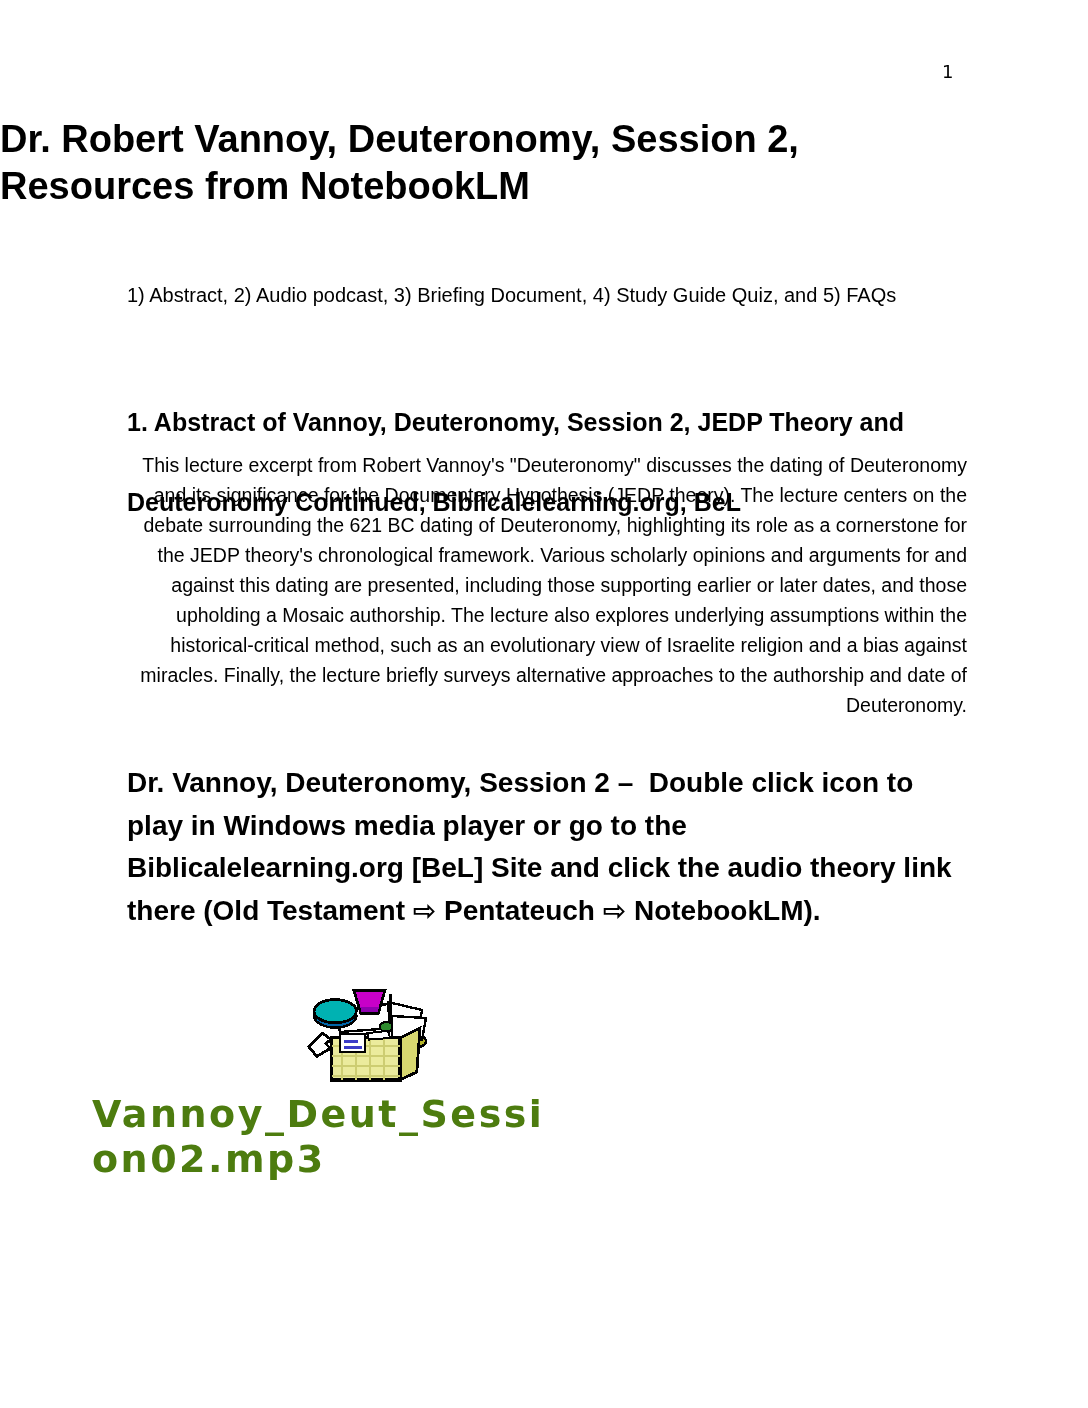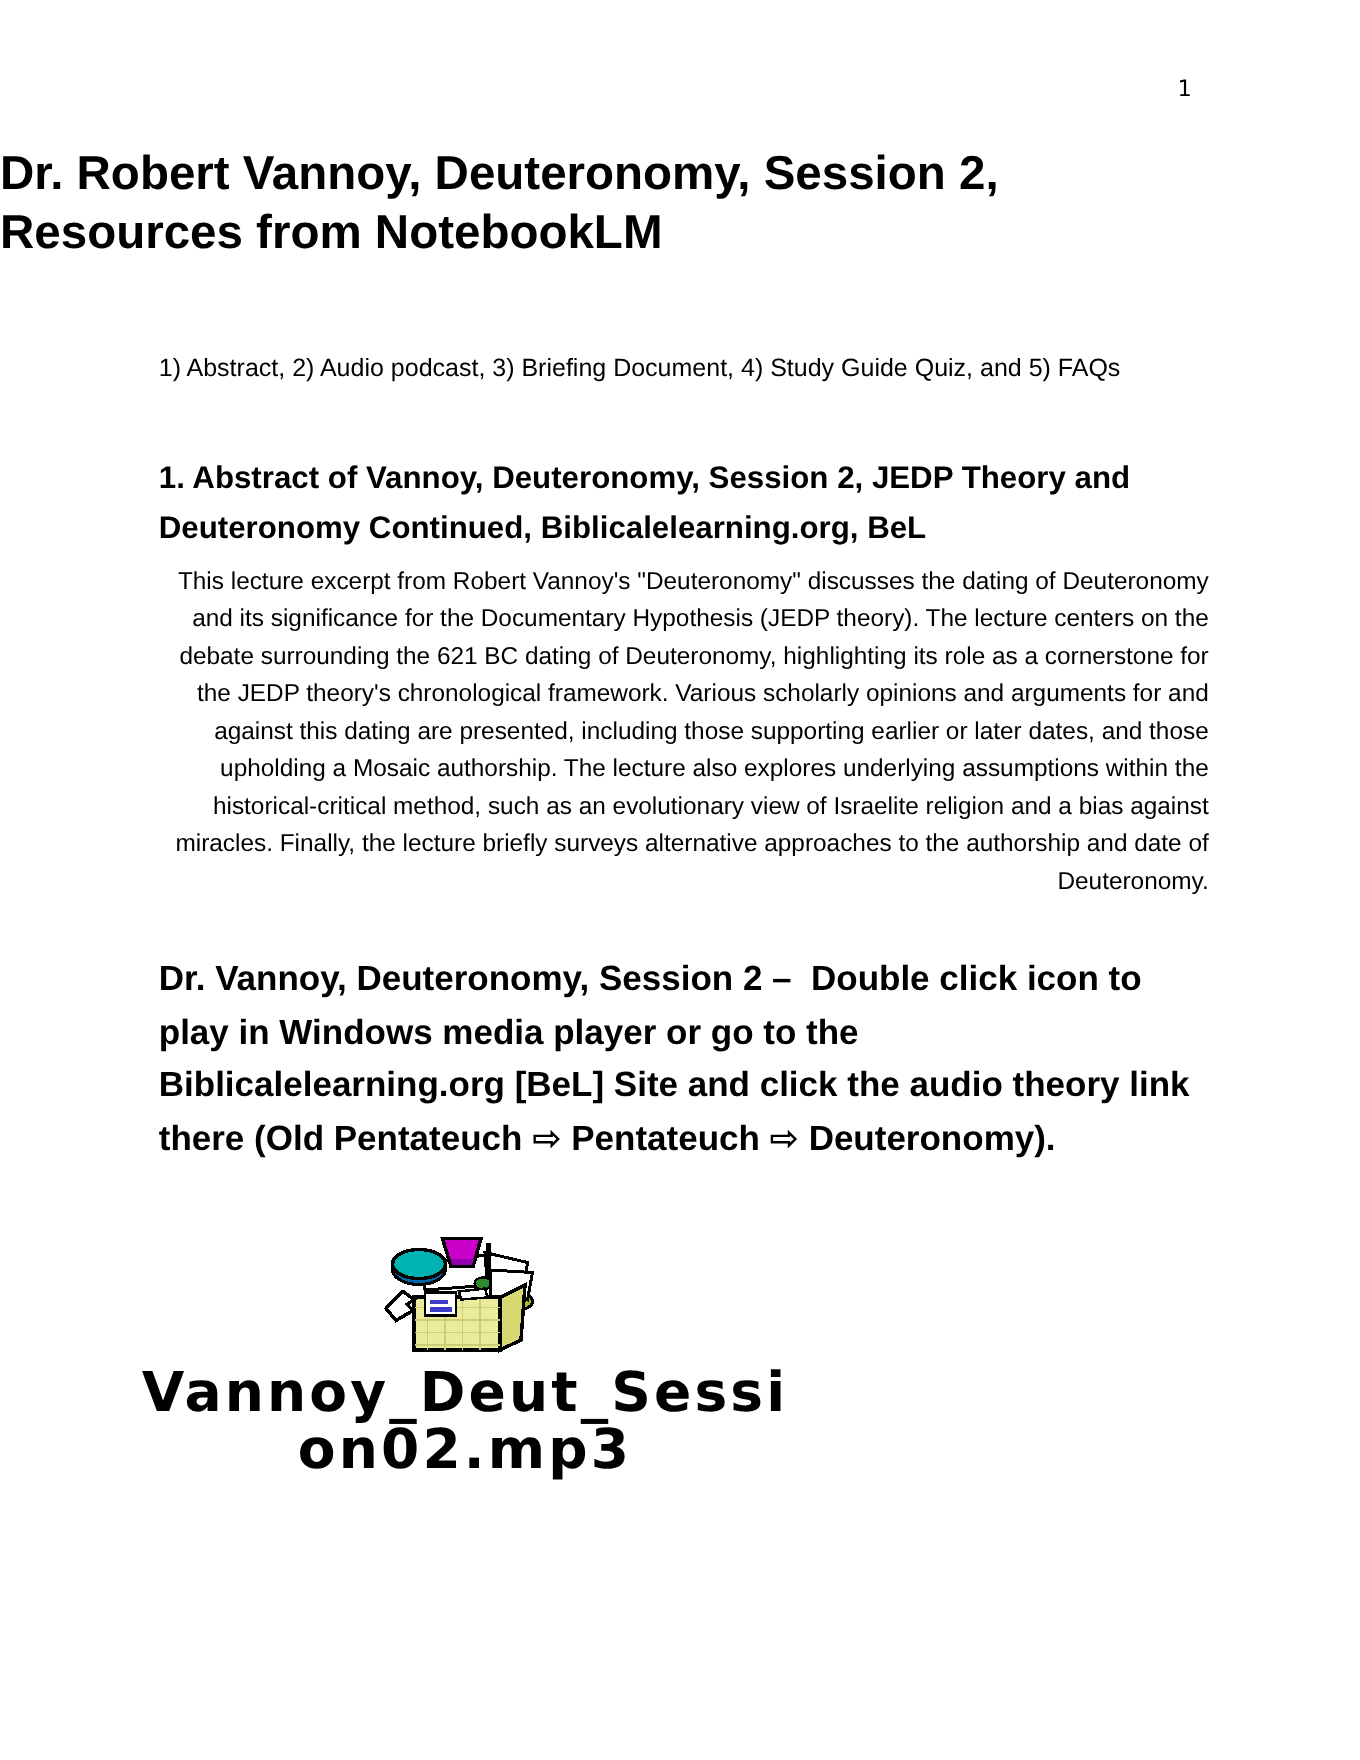--- a/index.html
+++ b/index.html
@@ -23,45 +23,45 @@
   }
   .doc-title .line{white-space:pre;}
   .subtitle{
     position:absolute;top:281px;left:127px;width:850px;
     font-size:20px;line-height:28px;
   }
   .h1{
     position:absolute;top:362px;left:127px;width:860px;
     font-weight:bold;font-size:25px;line-height:40px;
   }
-  .h1 .line{white-space:pre;}
+  .h1 .line{white-space:pre;margin-top:40px;}
   .body-text{
     position:absolute;top:450px;left:127px;width:840px;
     font-size:19.5px;line-height:30px;
     text-align:right;
   }
   .h2{
     position:absolute;top:762px;left:127px;width:880px;
     font-weight:bold;font-size:28px;line-height:42.5px;
   }
   .h2 .line{white-space:pre;}
   .attachment{
     position:absolute;top:986px;left:92px;width:560px;
   }
   .media-icon{
     display:block;margin:0 auto 2px auto;
     width:136px;height:104px;
   }
   .attachment-caption{
-    text-align:center;
+    text-align:left;
     font-family:"DejaVu Sans","Liberation Sans",sans-serif;
     font-weight:bold;
-    font-size:44px;line-height:45px;
+    font-size:38px;line-height:45px;
     letter-spacing:2.5px;
-    color:#000000;
+    color:#4d7c0f;
   }
   .attachment-caption .line{white-space:pre;}
 </style>
 </head>
 <body>
 
 <div class="page">
 
   <div class="page-number">1</div>
 
@@ -76,21 +76,21 @@
     <div class="line">1. Abstract of Vannoy, Deuteronomy, Session 2, JEDP Theory and</div>
     <div class="line">Deuteronomy Continued, Biblicalelearning.org, BeL</div>
   </div>
 
   <div class="body-text">This lecture excerpt from Robert Vannoy's "Deuteronomy" discusses the dating of Deuteronomy and its significance for the Documentary Hypothesis (JEDP theory). The lecture centers on the debate surrounding the 621 BC dating of Deuteronomy, highlighting its role as a cornerstone for the JEDP theory's chronological framework. Various scholarly opinions and arguments for and against this dating are presented, including those supporting earlier or later dates, and those upholding a Mosaic authorship. The lecture also explores underlying assumptions within the historical-critical method, such as an evolutionary view of Israelite religion and a bias against miracles. Finally, the lecture briefly surveys alternative approaches to the authorship and date of Deuteronomy.</div>
 
   <div class="h2">
     <div class="line">Dr. Vannoy, Deuteronomy, Session 2 –  Double click icon to</div>
     <div class="line">play in Windows media player or go to the</div>
     <div class="line">Biblicalelearning.org [BeL] Site and click the audio theory link</div>
-    <div class="line">there (Old Pentateuch ⇨ Pentateuch ⇨ Deuteronomy).</div>
+    <div class="line">there (Old Testament ⇨ Pentateuch ⇨ NotebookLM).</div>
   </div>
 
   <div class="attachment">
     <svg class="media-icon" viewBox="0 0 34 26" xmlns="http://www.w3.org/2000/svg" shape-rendering="crispEdges">
 
       <polygon points="8,6.5 21,4.5 22.5,10.5 9,11.5" fill="#ffffff" stroke="#000" stroke-width="0.6"></polygon>
       <polygon points="21,4 29.5,6 28.5,12.5 21.5,11" fill="#ffffff" stroke="#000" stroke-width="0.6"></polygon>
 
       <rect x="21.2" y="2" width="0.9" height="8.2" fill="#000"></rect>
       <ellipse cx="20.6" cy="10.2" rx="1.7" ry="1.2" fill="#2e8b2e" stroke="#000" stroke-width="0.5"></ellipse>

